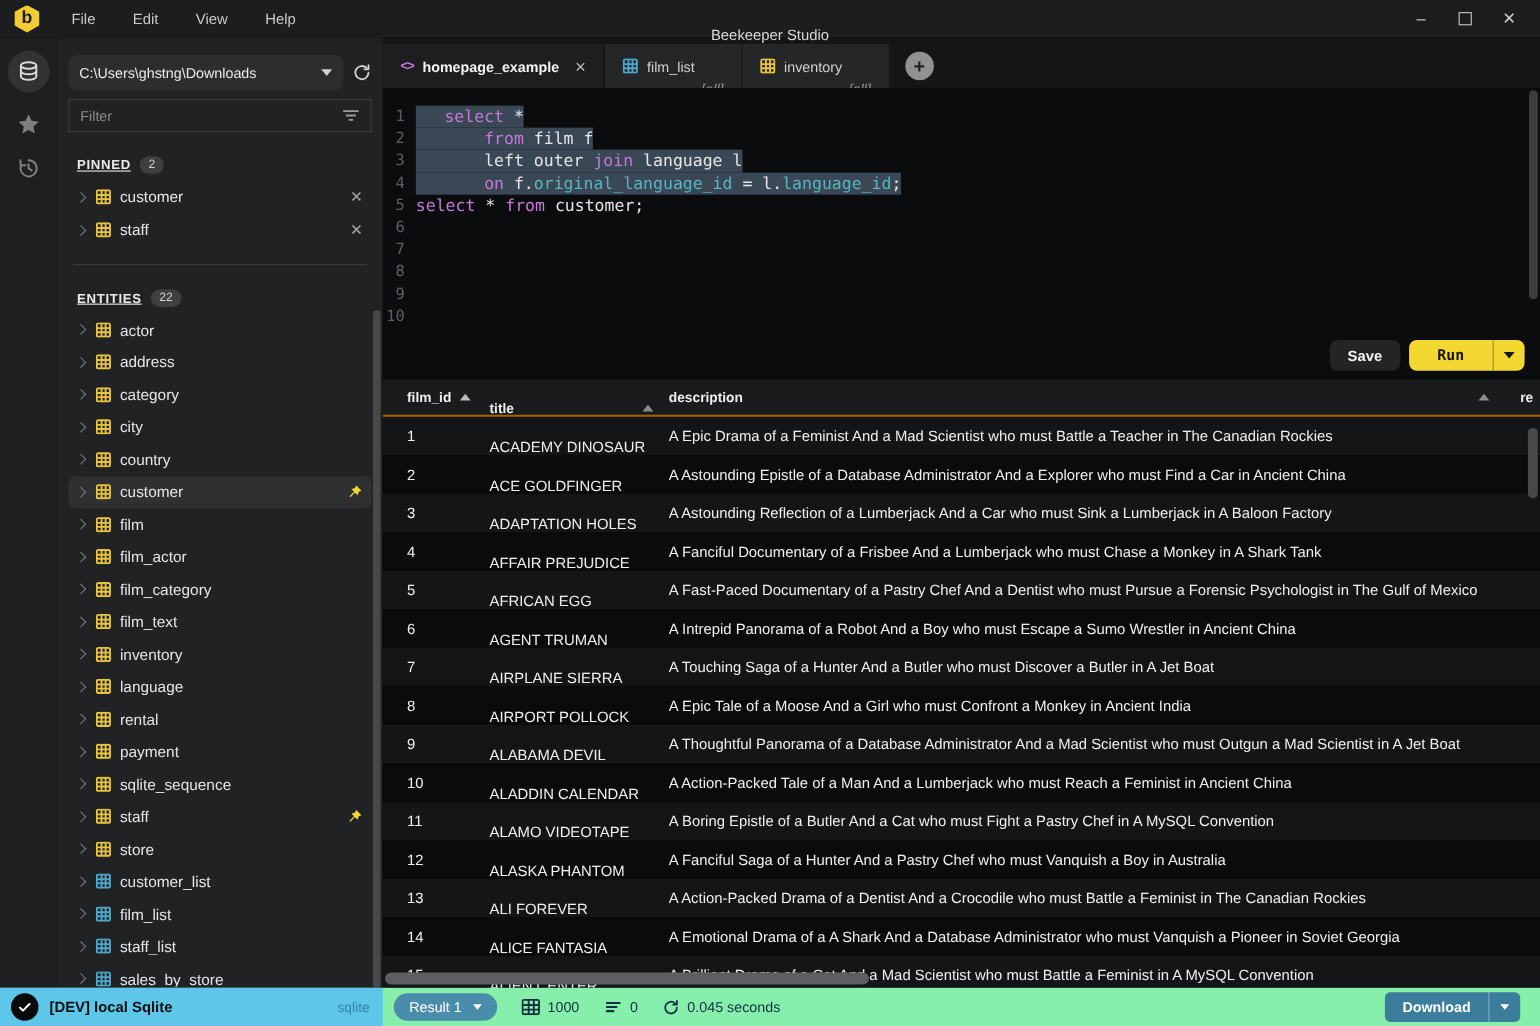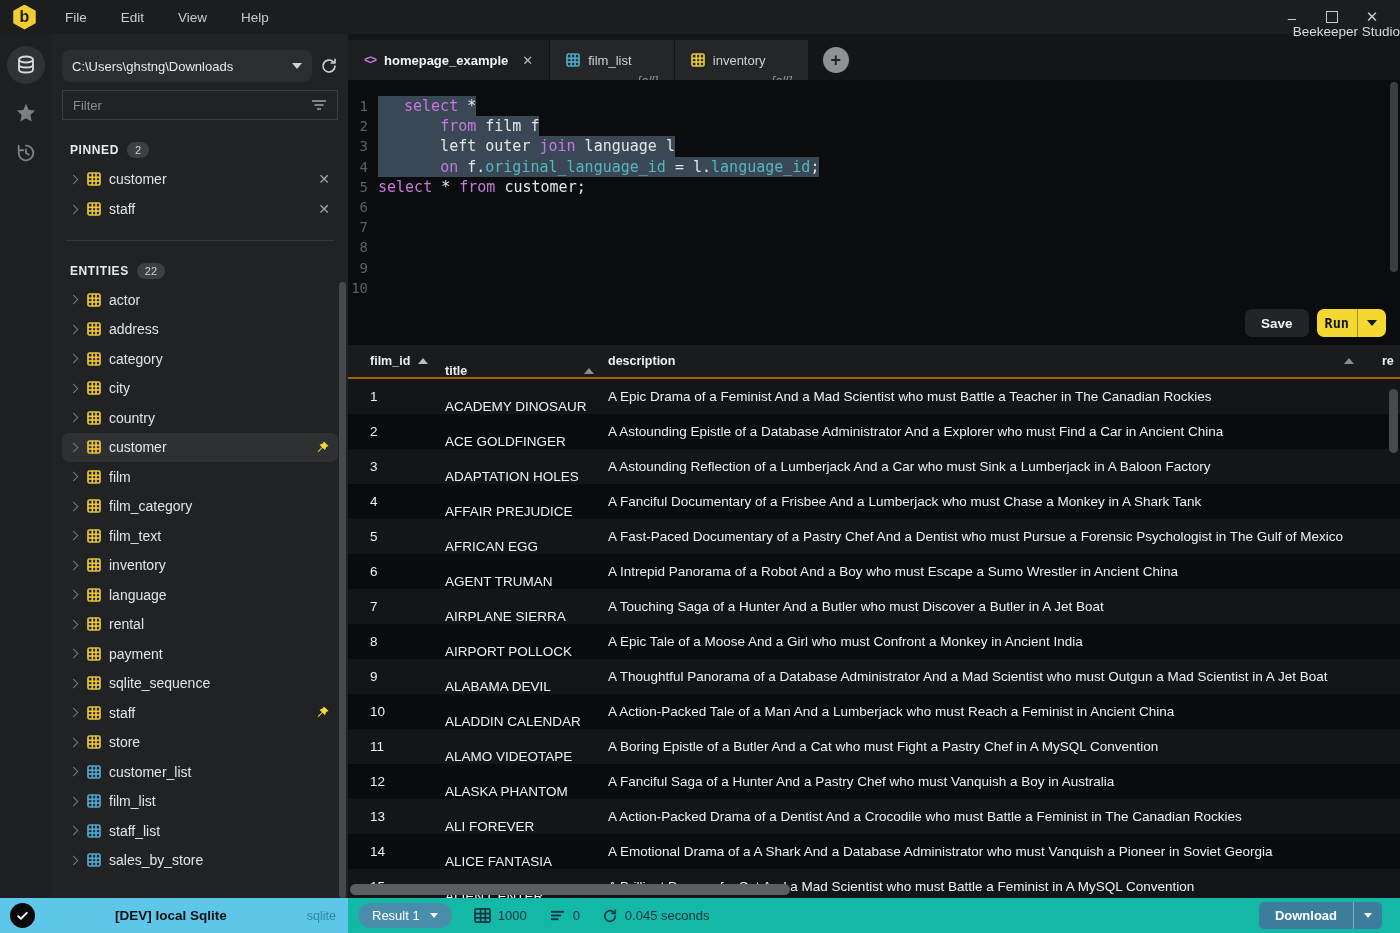--- a/index.html
+++ b/index.html
@@ -8,21 +8,21 @@
   .app { position:relative; width:1400px; height:933px; display:flex; flex-direction:column; }
 
   
   .menubar { position:relative; height:34px; background:#1b1d1e; display:flex; align-items:center;
     flex:0 0 34px; z-index:5; }
   .logo { width:25px; height:25px; margin-left:12px; background:#f2cc33;
     clip-path:polygon(50% 0,95% 25%,95% 75%,50% 100%,5% 75%,5% 25%);
     color:#1b1d1e; font-weight:bold; font-size:16px; display:flex; align-items:center; justify-content:center; }
   .menus { display:flex; margin-left:28px; gap:34px; }
   .menus span { color:#c9cbcd; font-size:13.5px; cursor:default; }
-  .win-title { position:absolute; left:0; right:0; text-align:right; color:#d7d9db; font-size:13.5px; pointer-events:none;margin-top:28px; }
+  .win-title { position:absolute; left:0; right:0; text-align:center; color:#d7d9db; font-size:13.5px; pointer-events:none;margin-top:28px; }
   .win-controls { margin-left:auto; display:flex; align-items:center; gap:26px; padding-right:20px; z-index:2; }
   .wc { color:#c9cbcd; font-size:15px; width:16px; text-align:center; }
   .wc-max { width:12px; height:12px; border:1.6px solid #c9cbcd; }
 
   .content { flex:1; display:flex; min-height:0; }
 
   
   .rail { width:52px; background:#1d1f20; display:flex; flex-direction:column; align-items:center; padding-top:12px; gap:18px; }
   .rail-db { width:38px; height:38px; border-radius:50%; background:#303234; display:flex; align-items:center; justify-content:center; }
   .rail-ic { color:#86888a; display:flex; align-items:center; justify-content:center; }
@@ -32,21 +32,21 @@
   .conn-row { display:flex; align-items:center; gap:8px; }
   .conn-select { flex:1; height:32px; background:#2b2d2e; border-radius:8px; display:flex; align-items:center;
     padding:0 10px; color:#e8eaec; font-size:13px; overflow:hidden; }
   .conn-path { flex:1; white-space:nowrap; overflow:hidden; }
   .caret-down { width:0; height:0; border-left:5px solid transparent; border-right:5px solid transparent;
     border-top:6px solid #cfd1d3; flex:0 0 auto; margin-left:6px; }
   .filter-row { margin-top:8px; height:30px; border:1px solid #3b3d3f; border-radius:0; display:flex;
     align-items:center; padding:0 10px; }
   .filter-ph { color:#8a8c8e; font-size:13px; flex:1; }
   .section-head { display:flex; align-items:center; gap:8px; margin:22px 8px 6px 8px; }
-  .section-head .lab { color:#e8eaec; font-size:12px; font-weight:bold; letter-spacing:.6px; }
+  .section-head .lab { color:#e8eaec; font-size:12px; font-weight:bold; letter-spacing:.6px;text-decoration:underline; }
   .badge { background:#3d3f41; color:#cfd1d3; font-size:11px; border-radius:9px; padding:2px 8px; }
   .side-item { display:flex; align-items:center; height:30px; gap:8px; padding:0 8px; border-radius:7px; color:#e3e5e7; font-size:14px; }
   .side-item.sel { background:#2e3032; }
   .chev { width:7px; height:7px; border-right:1.6px solid #76787a; border-top:1.6px solid #76787a;
     transform:rotate(45deg); flex:0 0 auto; margin-right:2px; }
   .side-item .name { flex:1; white-space:nowrap; overflow:hidden; }
   .side-x { color:#a2a4a6; font-size:14px; }
   .divider { border:none; border-top:1px solid #36383a; margin:16px 4px 0 4px; }
   .side-scroll { position:absolute; right:2px; top:248px; bottom:0; width:7px; background:#46484a; border-radius:4px; }
   .entity-list { height:612px; overflow:hidden; margin-top:2px; }
@@ -72,21 +72,21 @@
   .ctext { white-space:pre; color:#e4e6e8; }
   .ctext.sel { background:#3a4754;padding-left:26px; }
   .tok-kw { color:#c678dd; }
   .tok-fld { color:#56b6c2; }
   .tok-pl { color:#e4e6e8; }
   .ed-scroll { position:absolute; right:2px; top:2px; width:8px; height:190px; background:#3b3d3f; border-radius:4px; }
   .actions { position:absolute; right:14px; bottom:8px; display:flex; gap:8px; }
   .btn-save { background:#222426; color:#f2f4f6; font-weight:bold; font-size:13.5px; border:none;
     border-radius:7px; padding:6px 16px; }
   .btn-run { display:flex; background:#f3d831; border-radius:7px; overflow:hidden; align-items:stretch; }
-  .btn-run .runlab { color:#141516; font-weight:bold; font-size:13.5px; padding:6px 8px; }
+  .btn-run .runlab { color:#141516; font-weight:bold; font-size:13.5px; padding:6px 26px; }
   .btn-run .runsep { width:1px; background:rgba(0,0,0,.35); }
   .btn-run .runcaret { display:flex; align-items:center; padding:0 9px; }
   .caret-dark { width:0; height:0; border-left:5px solid transparent; border-right:5px solid transparent; border-top:6px solid #141516; }
 
   
   .grid { position:relative; flex:1; min-height:0; overflow:hidden; background:#0b0c0d; }
   .grid-header { height:34px; background:#191b1c; display:flex; align-items:center; color:#eceef0;
     font-size:12.5px; font-weight:bold; border-bottom:2px solid #a16207; }
   .gh-cell { display:flex; align-items:center; gap:8px; }
   .sortarrow { width:0; height:0; border-left:5px solid transparent; border-right:5px solid transparent;
@@ -96,21 +96,21 @@
   .c-desc { flex:1; min-width:0; padding-right:10px; }
   .c-part { width:18px; flex:0 0 18px; overflow:hidden; white-space:nowrap; }
   .grow { display:flex; align-items:center; height:35px; color:#eef0f2; font-size:13.5px; white-space:nowrap; }
   .grow:nth-child(odd) { background:#141516; }
   .grow:nth-child(even) { background:#0a0b0c; }
   .grow .c-desc { overflow:hidden; }
   .g-vscroll { position:absolute; right:2px; top:44px; width:9px; height:64px; background:#47494b; border-radius:5px; }
   .g-hscroll { position:absolute; left:2px; bottom:3px; width:440px; height:11px; background:#5c5e60; border-radius:6px; }
 
   
-  .statusbar { height:35px; flex:0 0 35px; background:#14b8a6; display:flex; align-items:stretch; z-index:6;text-align:center; }
+  .statusbar { height:35px; flex:0 0 35px; background:#86efac; display:flex; align-items:stretch; z-index:6; }
   .sb-left { width:348px; background:#5dc6e9; display:flex; align-items:center; padding:0 12px 0 10px; gap:10px; }
   .sb-check { width:25px; height:25px; border-radius:50%; background:#0a0a0a; display:flex; align-items:center; justify-content:center; }
   .sb-conn { color:#0d0e0f; font-weight:bold; font-size:13.5px; flex:1; }
   .sb-engine { color:#2f86a8; font-size:12.5px; }
   .sb-main { flex:1; display:flex; align-items:center; gap:22px; padding:0 10px; }
   .sb-result { display:flex; align-items:center; gap:10px; background:#4a8dab; border-radius:14px;
     padding:5px 14px; color:#fff; font-size:13px; }
   .caret-white { width:0; height:0; border-left:4.5px solid transparent; border-right:4.5px solid transparent; border-top:5.5px solid #fff; }
   .sb-stat { display:flex; align-items:center; gap:7px; color:#123140; font-size:13px; }
   .sb-spacer { flex:1; }
@@ -305,20 +305,31 @@
           </div>
           <div class="side-item">
             <span class="chev"></span>
             <svg width="14" height="14" viewBox="0 0 14 14">
               <rect x="1" y="1" width="12" height="12" rx="1.5" fill="none" stroke="#e8c53d" stroke-width="1.7"></rect>
               <line x1="1" y1="5.3" x2="13" y2="5.3" stroke="#e8c53d" stroke-width="1.7"></line>
               <line x1="1" y1="9" x2="13" y2="9" stroke="#e8c53d" stroke-width="1.7"></line>
               <line x1="5.3" y1="1" x2="5.3" y2="13" stroke="#e8c53d" stroke-width="1.7"></line>
               <line x1="9" y1="1" x2="9" y2="13" stroke="#e8c53d" stroke-width="1.7"></line>
             </svg>
+            <span class="name">film_actor</span>
+          </div>
+          <div class="side-item">
+            <span class="chev"></span>
+            <svg width="14" height="14" viewBox="0 0 14 14">
+              <rect x="1" y="1" width="12" height="12" rx="1.5" fill="none" stroke="#e8c53d" stroke-width="1.7"></rect>
+              <line x1="1" y1="5.3" x2="13" y2="5.3" stroke="#e8c53d" stroke-width="1.7"></line>
+              <line x1="1" y1="9" x2="13" y2="9" stroke="#e8c53d" stroke-width="1.7"></line>
+              <line x1="5.3" y1="1" x2="5.3" y2="13" stroke="#e8c53d" stroke-width="1.7"></line>
+              <line x1="9" y1="1" x2="9" y2="13" stroke="#e8c53d" stroke-width="1.7"></line>
+            </svg>
             <span class="name">film_category</span>
           </div>
           <div class="side-item">
             <span class="chev"></span>
             <svg width="14" height="14" viewBox="0 0 14 14">
               <rect x="1" y="1" width="12" height="12" rx="1.5" fill="none" stroke="#e8c53d" stroke-width="1.7"></rect>
               <line x1="1" y1="5.3" x2="13" y2="5.3" stroke="#e8c53d" stroke-width="1.7"></line>
               <line x1="1" y1="9" x2="13" y2="9" stroke="#e8c53d" stroke-width="1.7"></line>
               <line x1="5.3" y1="1" x2="5.3" y2="13" stroke="#e8c53d" stroke-width="1.7"></line>
               <line x1="9" y1="1" x2="9" y2="13" stroke="#e8c53d" stroke-width="1.7"></line>

